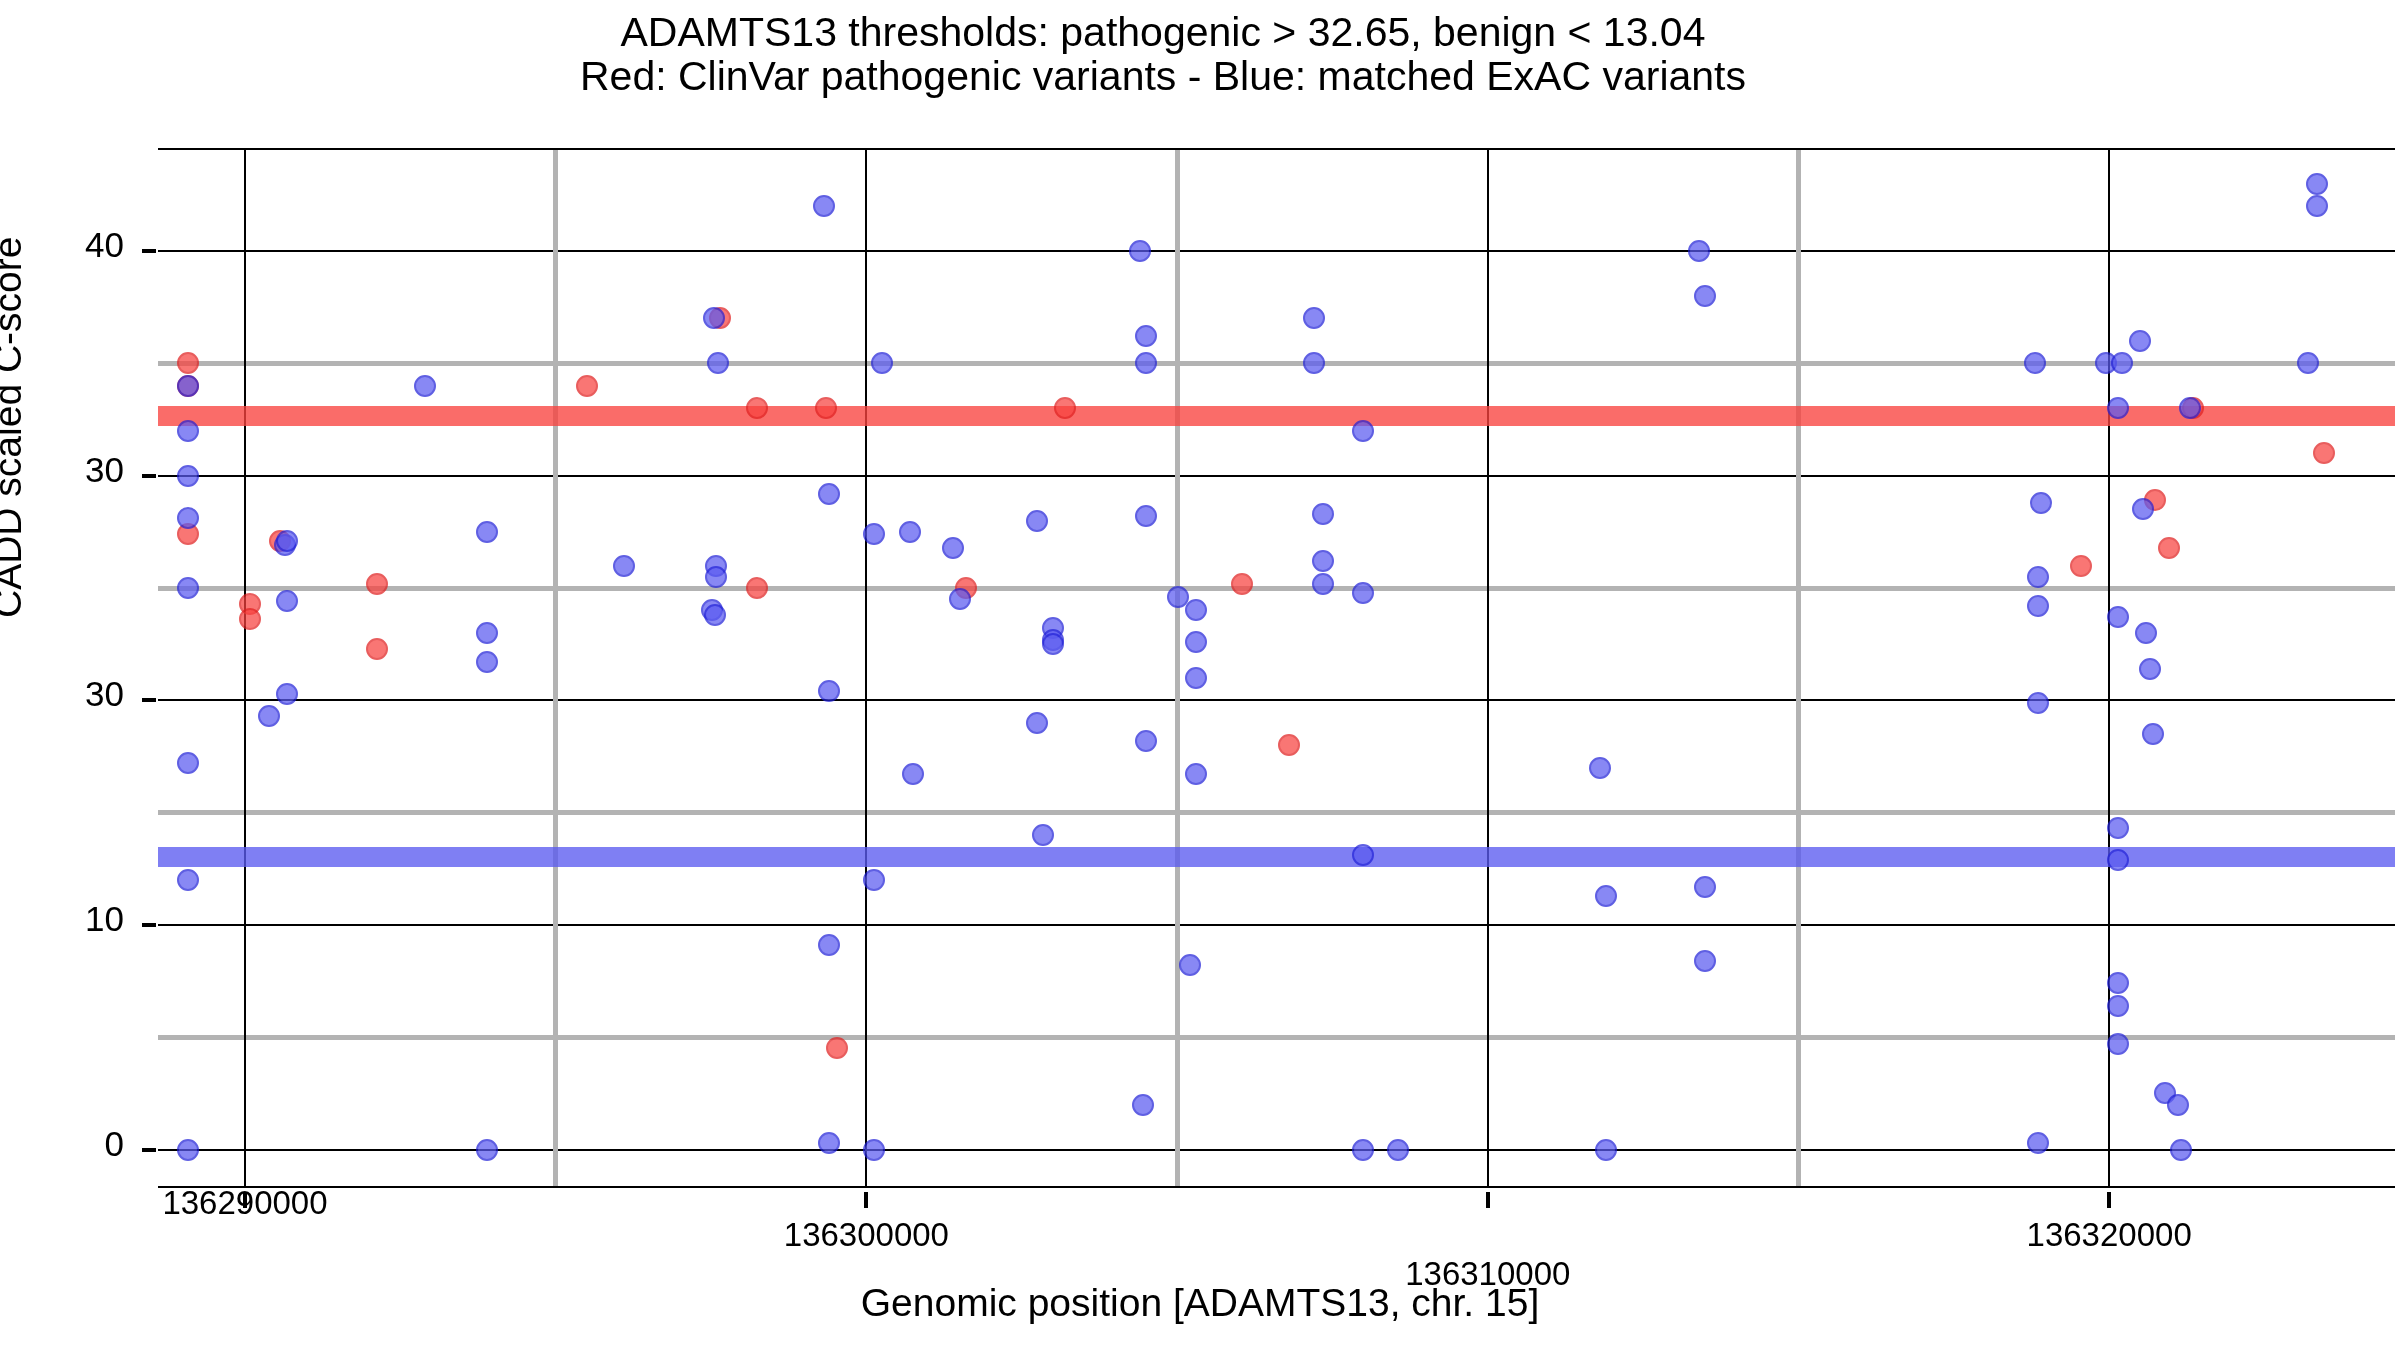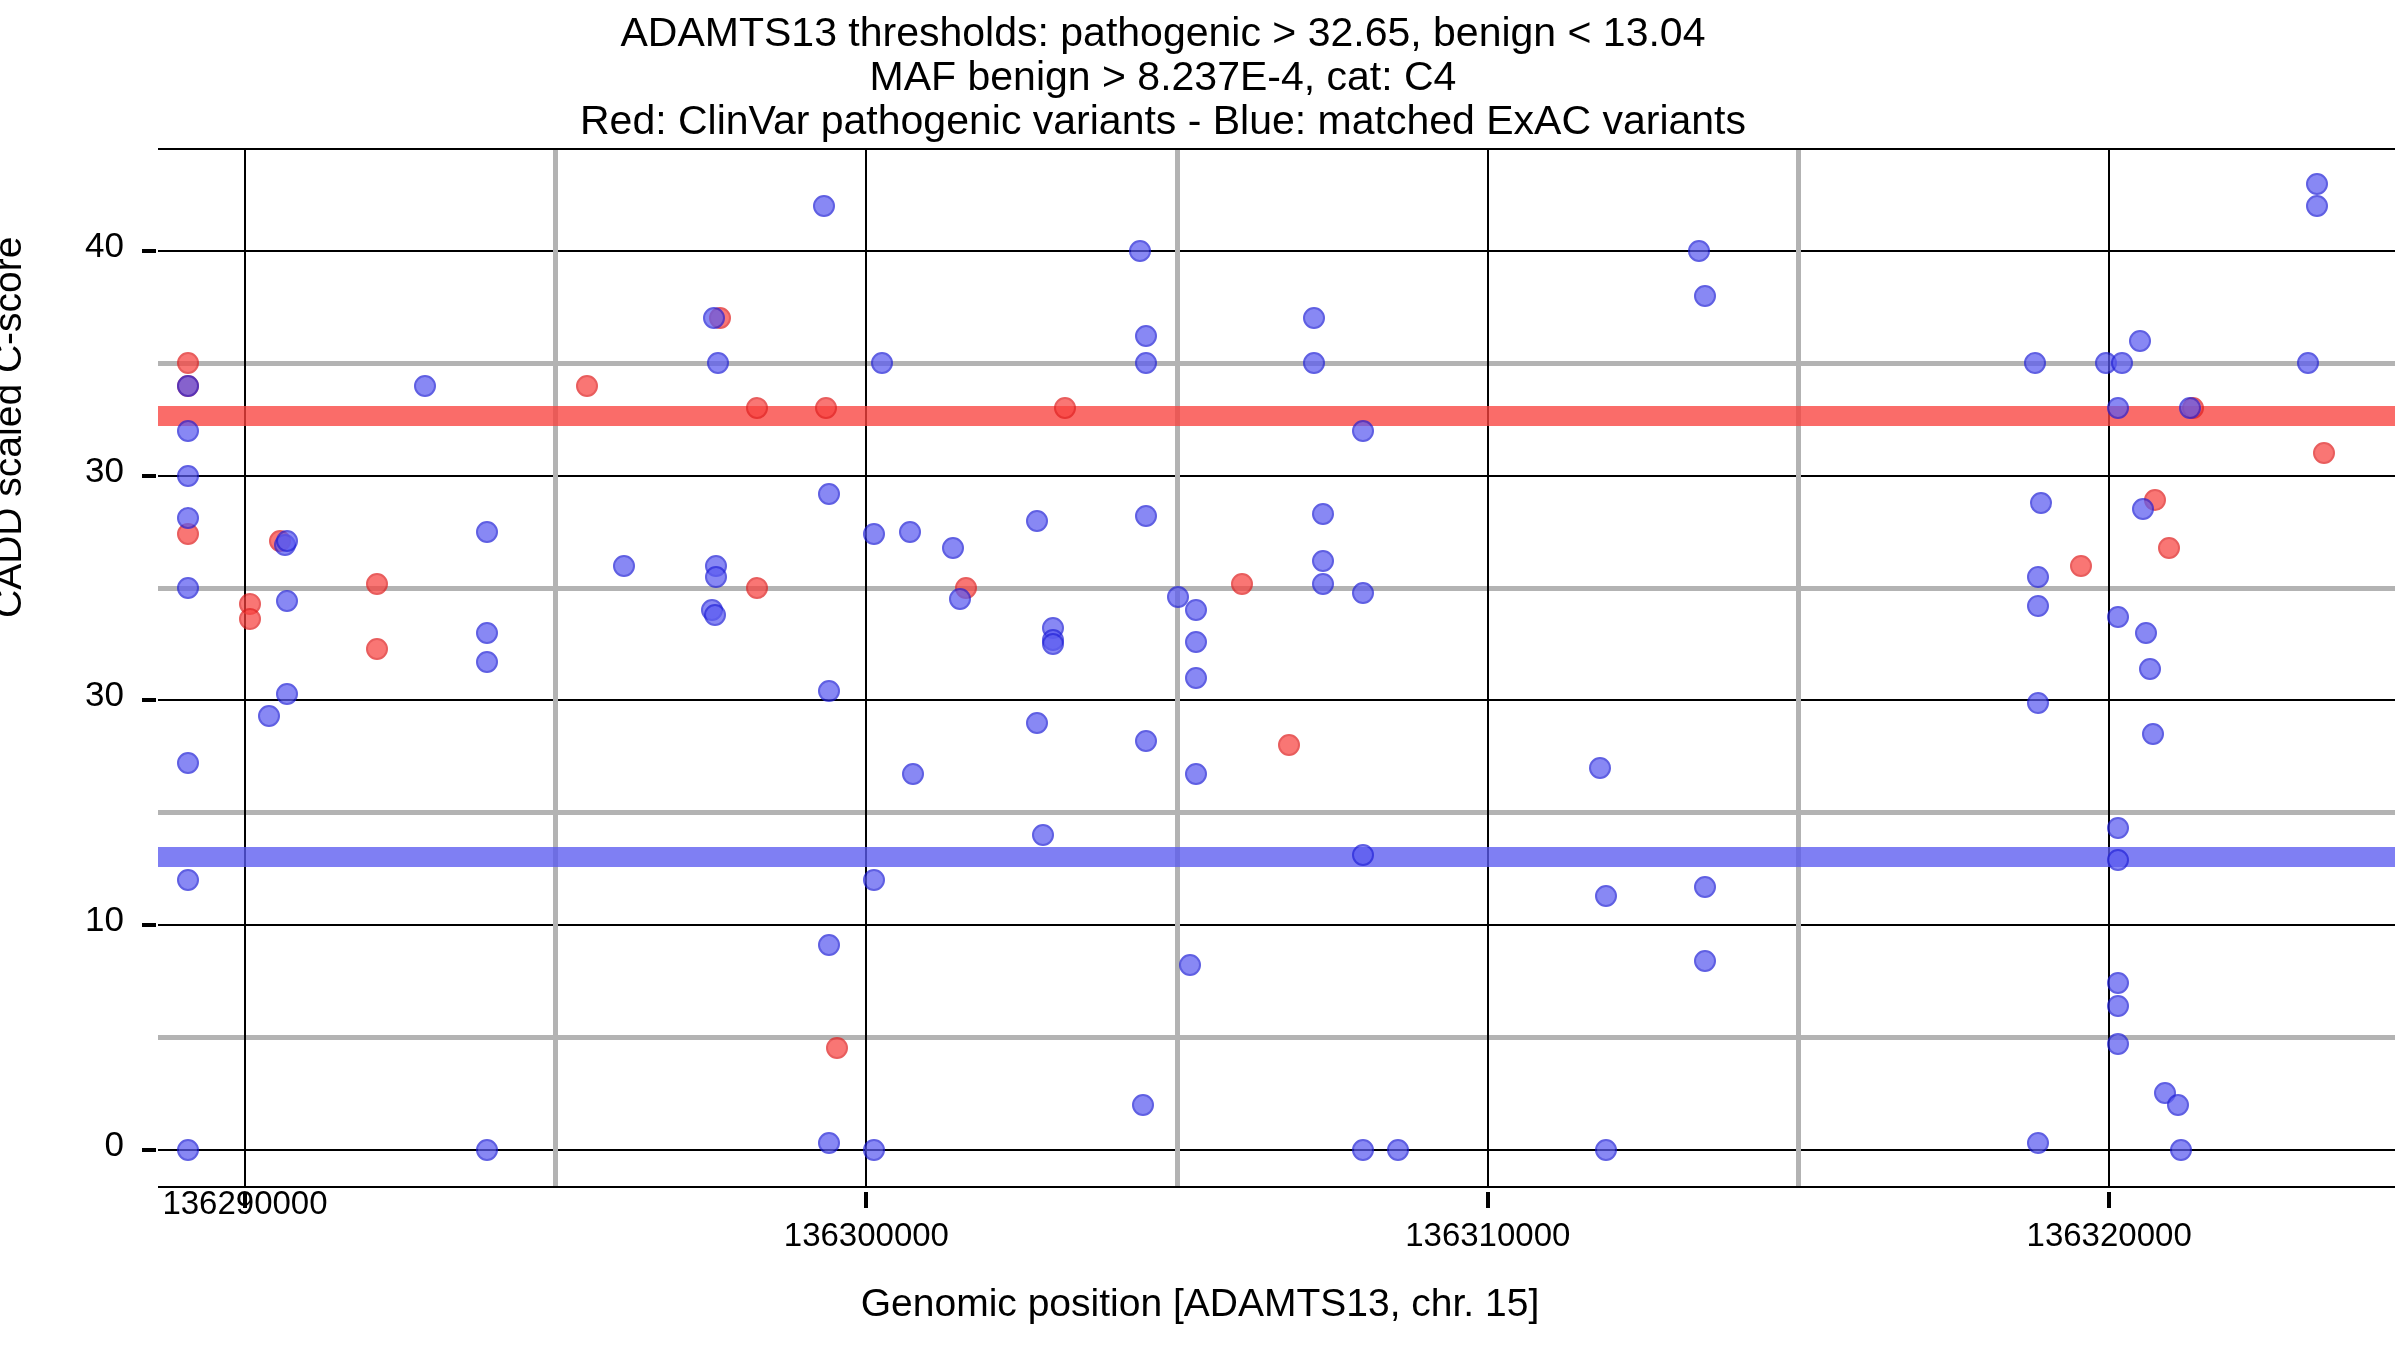--- a/index.html
+++ b/index.html
@@ -158,21 +158,20 @@
     color: #000000;
   }
 </style>
 </head>
 <body>
 
 <div id="figure">
 
   <div id="title-block">
     <span class="title-line">ADAMTS13 thresholds: pathogenic &gt; 32.65, benign &lt; 13.04</span>
-    <span class="title-line">MAF benign &gt; 8.237E-4, cat: C4</span>
     <span class="title-line">Red: ClinVar pathogenic variants - Blue: matched ExAC variants</span>
   </div>
 
   <div id="plot-area">
     <div id="gridlines">
         <div class="grid-h" style="top: 887.257px;"></div>
         <div class="grid-h" style="top: 662.635px;"></div>
         <div class="grid-h" style="top: 438.013px;"></div>
         <div class="grid-h" style="top: 213.391px;"></div>
         <div class="grid-h major" style="top: 999.568px;"></div>
@@ -331,20 +330,20 @@
   </div>
 
   <div id="tick-labels-layer">
       <div style="position: absolute; left: 0px; width: 124px; top: 1123.57px; text-align: right; font-size: 35px; color: rgb(0, 0, 0);">0</div>
       <div style="position: absolute; left: 0px; width: 124px; top: 898.946px; text-align: right; font-size: 35px; color: #000000;">10</div>
       <div style="position: absolute; left: 0px; width: 124px; top: 674.324px; text-align: right; font-size: 35px; color: rgb(0, 0, 0);">30</div>
       <div style="position: absolute; left: 0px; width: 124px; top: 449.702px; text-align: right; font-size: 35px; color: rgb(0, 0, 0);">30</div>
       <div style="position: absolute; left: 0px; width: 124px; top: 225.08px; text-align: right; font-size: 35px; color: rgb(0, 0, 0);">40</div>
       <div class="xtick-label" style="left: 244.994px; top: 1184px;">136290000</div>
       <div class="xtick-label" style="left: 866.383px; top: 1216px;">136300000</div>
-      <div class="xtick-label" style="left: 1487.77px; top: 1216px;">136310000</div>
+      <div class="xtick-label" style="left: 1487.77px; top: 1255px;">136310000</div>
       <div class="xtick-label" style="left: 2109.16px; top: 1216px;">136320000</div>
     </div>
 
   <div id="ylabel">CADD scaled C-score</div>
   <div id="xlabel">Genomic position [ADAMTS13, chr. 15]</div>
 
 </div>
 
 </body></html>

